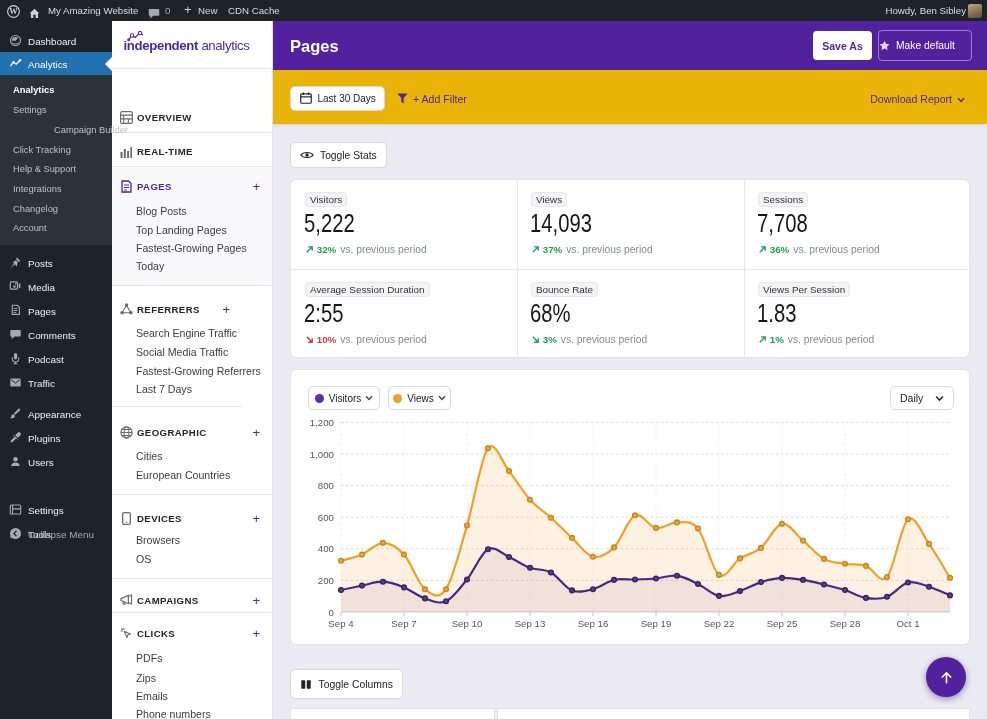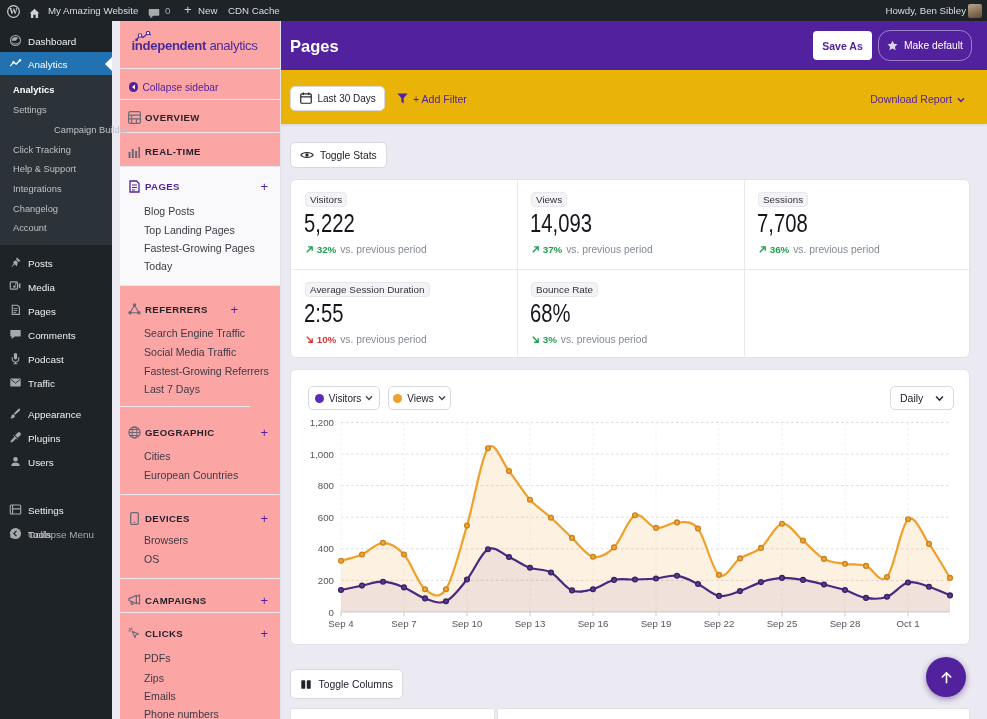--- a/index.html
+++ b/index.html
@@ -11,21 +11,21 @@
 
   
   #wpside { position:absolute; left:0; top:21px; width:112px; height:698px; background:#1d2327; color:#f0f0f1; font-size:9.9px; z-index:40; }
   .wpitem { position:absolute; left:0; width:112px; height:24px; color:#f0f0f1; }
   .wpitem svg { position:absolute; left:8.5px; top:5px; }
   .wpitem .lbl { position:absolute; left:28px; top:7px; }
   #wpsub { position:absolute; left:0; top:54px; width:112px; height:170px; background:#2c3338; }
   .wpsubitem { position:absolute; left:13px; color:#bdc0c4; font-size:9.3px; white-space:nowrap; }
 
   
-  #iaside { position:absolute; left:120px; top:21px; width:161px; height:698px; background:#fca5a5; border-right:1px solid #e4e3ea; z-index:30; }
+  #iaside { position:absolute; left:112px; top:21px; width:161px; height:698px; background:#ffffff; border-right:1px solid #e4e3ea; z-index:30; }
   .iarow { position:absolute; left:0; width:160px; border-bottom:1px solid #e9e8ee; }
   .iahead { position:absolute; left:25px; font-size:9.6px; font-weight:bold; letter-spacing:0.4px; color:#24232c; white-space:nowrap; }
   .iaplus { position:absolute; right:12px; color:#52229e; font-size:13px; font-weight:400; }
   .iasub { position:absolute; left:24px; font-size:10.6px; color:#3c3b45; white-space:nowrap; }
   .iaicon { position:absolute; left:8px; }
 
   
   #main { position:absolute; left:273px; top:21px; width:714px; height:698px; }
   #pagehead { position:absolute; left:0; top:0; width:714px; height:49px; background:#52229e; }
   #toolbar { position:absolute; left:0; top:49px; width:714px; height:54px; background:#eab308; box-shadow:0 1px 3px rgba(0,0,0,0.1); }
@@ -192,27 +192,20 @@
 <div id="iaside">
   <div class="iarow" style="top:0;height:48px;">
     <svg width="17" height="11" viewBox="0 0 24 14" style="position:absolute;left:14.5px;top:10px;">
         <path d="M2 12 L7 5.5 L11.5 8.5 L18.5 2 L22.5 5" fill="none" stroke="#4b2b9a" stroke-width="1.8"></path>
         <circle cx="2.2" cy="11.8" r="2" fill="#4b2b9a"></circle>
         <circle cx="7" cy="5.5" r="2.4" fill="#fff" stroke="#4b2b9a" stroke-width="1.5"></circle>
         <circle cx="18.5" cy="2.2" r="2.4" fill="#fff" stroke="#4b2b9a" stroke-width="1.5"></circle>
       </svg>
     <div style="position:absolute;left:11.5px;top:17px;font-size:13.2px;letter-spacing:-0.35px;color:#4b2b9a;white-space:nowrap;"><b>independent</b> <span style="font-weight:400;">analytics</span></div>
   </div>
-  <div class="iarow" style="top:48px;height:31px;">
-    <span style="position:absolute;left:8.5px;top:13.2px;width:9.5px;height:9.5px;border-radius:50%;background:#52229e;"></span>
-    <svg width="5" height="6" viewBox="0 0 5 6" style="position:absolute;left:10.5px;top:15px;">
-        <path d="M4 0.5 L1 3 L4 5.5 Z" fill="#fff"></path>
-      </svg>
-    <span style="position:absolute;left:22.5px;top:12.7px;font-size:10.2px;color:#52229e;">Collapse sidebar</span>
-  </div>
   <div class="iarow" style="top:79px;height:33px;">
     <span class="iahead" style="top:11.5px;">OVERVIEW</span>
     <svg class="iaicon" width="13" height="13" viewBox="0 0 14 14" style="top:11px;">
         <rect x="0.7" y="0.7" width="12.6" height="12.6" rx="1.5" fill="none" stroke="#6b6977" stroke-width="1.3"></rect>
         <path d="M1 4.5 h12 M4 4.5 L4 13 M9 8 L9 13 M1 8.5 h12" stroke="#6b6977" stroke-width="1.2"></path>
       </svg>
   </div>
   <div class="iarow" style="top:112px;height:34px;">
     <span class="iahead" style="top:12.5px;">REAL-TIME</span>
     <svg class="iaicon" width="12" height="12" viewBox="0 0 12 12" style="top:13px;">
@@ -289,21 +282,21 @@
     <span class="iasub" style="top:58.5px;">Zips</span>
     <span class="iasub" style="top:77px;">Emails</span>
     <span class="iasub" style="top:95px;">Phone numbers</span>
   </div>
 </div>
 
 <div id="main">
   <div id="pagehead">
     <div style="position:absolute;left:17px;top:16px;font-size:16.5px;font-weight:bold;color:#fff;">Pages</div>
     <div style="position:absolute;left:540px;top:10px;width:59px;height:29px;background:#fff;border-radius:4px;font-size:10.5px;color:#52229e;font-weight:bold;display:flex;align-items:center;justify-content:center;">Save As</div>
-    <div style="position:absolute;left:605px;top:9px;width:94px;height:31px;border:1px solid rgba(255,255,255,0.42);border-radius:12px;font-size:10.3px;color:#fff;display:flex;align-items:center;justify-content:center;">
+    <div style="position:absolute;left:605px;top:9px;width:94px;height:31px;border:1px solid rgba(255,255,255,0.42);border-radius:4px;font-size:10.3px;color:#fff;display:flex;align-items:center;justify-content:flex-start;">
       <svg width="11" height="11" viewBox="0 0 16 16" style="margin-right:6px;">
           <path d="M8 1 L10.2 5.6 L15.2 6.3 L11.6 9.8 L12.5 14.8 L8 12.4 L3.5 14.8 L4.4 9.8 L0.8 6.3 L5.8 5.6 Z" fill="#ddd5ec"></path>
         </svg>
       Make default
     </div>
   </div>
   <div id="toolbar">
     <div class="btnw" style="position:absolute;left:17px;top:16px;height:24.5px;padding:0 8.5px;font-size:10px;">
       <svg width="12" height="12" viewBox="0 0 16 16" style="margin-right:6px;">
           <rect x="1" y="2.5" width="14" height="12.5" rx="1.5" fill="none" stroke="#23222b" stroke-width="1.6"></rect>
@@ -362,20 +355,27 @@
         <div class="trend"><span class="tpct tred"><svg width="9" height="9" viewBox="0 0 10 10">
                 <path d="M2 2 L8 8 M3.5 8 L8 8 L8 3.5" fill="none" stroke="#d63638" stroke-width="1.5"></path>
               </svg> 10%</span> vs. previous period</div>
       </div>
       <div class="scell" style="left:240px;top:102px;">
         <span class="pill">Bounce Rate</span>
         <div class="bignum">68%</div>
         <div class="trend"><span class="tpct tgreen"><svg width="9" height="9" viewBox="0 0 10 10">
                 <path d="M2 2 L8 8 M3.5 8 L8 8 L8 3.5" fill="none" stroke="#1d9e50" stroke-width="1.5"></path>
               </svg> 3%</span> vs. previous period</div>
+      </div>
+      <div class="scell" style="left:467px;top:102px;">
+        <span class="pill">Views Per Session</span>
+        <div class="bignum">1.83</div>
+        <div class="trend"><span class="tpct tgreen"><svg width="9" height="9" viewBox="0 0 10 10">
+                <path d="M2 8 L8 2 M3.5 2 L8 2 L8 6.5" fill="none" stroke="#1d9e50" stroke-width="1.5"></path>
+              </svg> 1%</span> vs. previous period</div>
       </div>
     </div>
 
     <div id="chartcard">
       <div class="btnw" style="position:absolute;left:17px;top:16px;width:72px;height:24px;justify-content:center;font-size:10px;">
         <span style="width:9px;height:9px;border-radius:50%;background:#5b2db0;display:inline-block;margin-right:5px;"></span>Visitors
         <svg width="8" height="6" viewBox="0 0 8 6" style="margin-left:4px;">
             <path d="M1 1.2 L4 4.5 L7 1.2" fill="none" stroke="#45444e" stroke-width="1.3"></path>
           </svg>
       </div>

